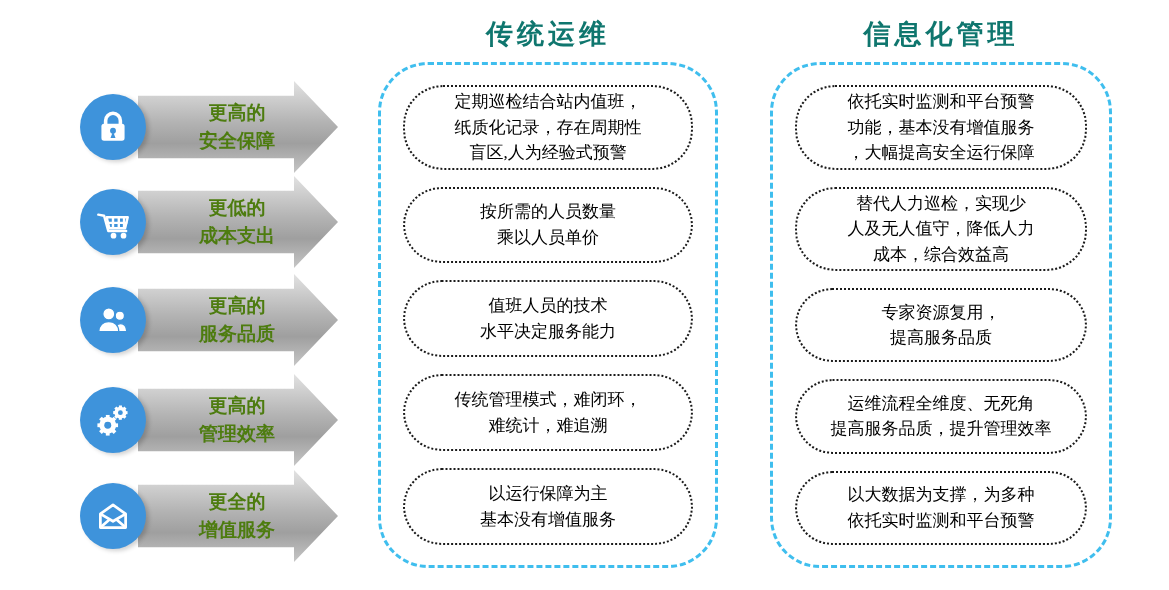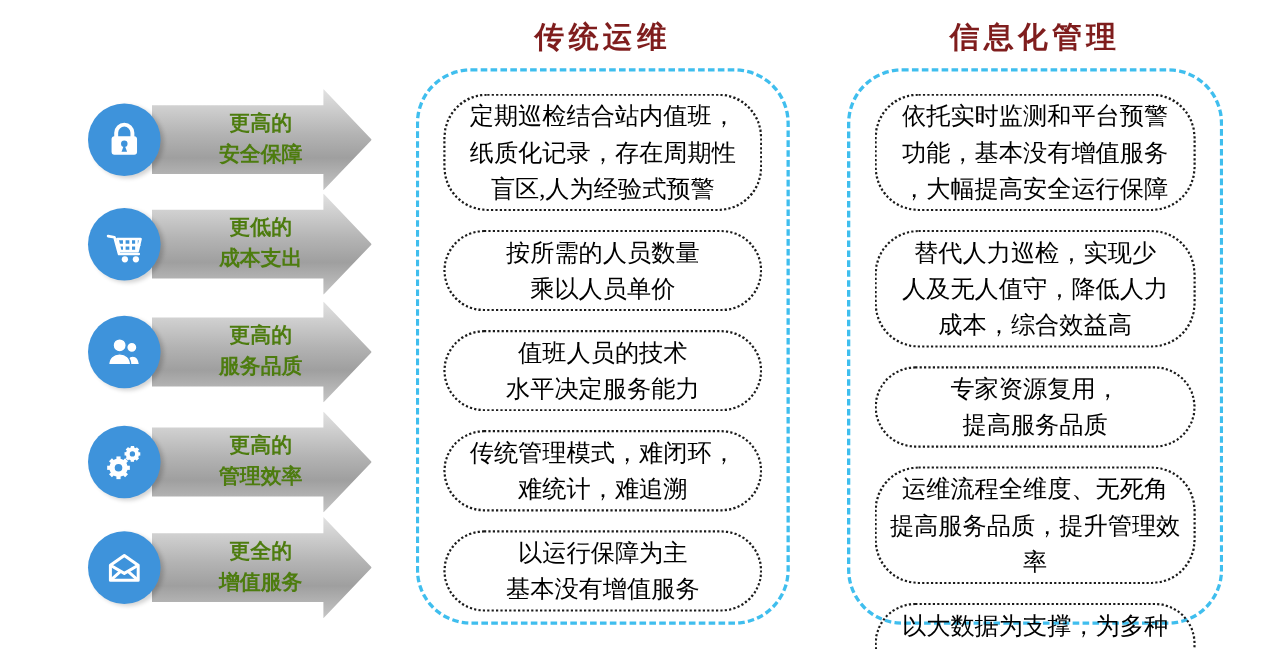--- a/index.html
+++ b/index.html
@@ -31,33 +31,33 @@
   
   .panel{
     position:absolute;top:62px;height:506px;border:3px dashed #3FBEEE;border-radius:50px;
     box-sizing:border-box;background:#ffffff;
   }
   .panel-traditional{left:378px;width:340px;}
   .panel-smart{left:770px;width:342px;}
 
   .panel-title{
     position:absolute;top:16px;height:32px;text-align:center;
-    font-size:27px;font-weight:bold;color:#7f1d1d;letter-spacing:4px;
+    font-size:27px;font-weight:bold;color:#0f766e;letter-spacing:4px;
   }
   .title-traditional{left:378px;width:340px;}
   .title-smart{left:770px;width:342px;}
 
   .panel-inner{
     position:absolute;top:20px;bottom:20px;left:22px;right:22px;
     display:flex;flex-direction:column;gap:17px;
   }
   .dotted-box{
     flex:1;border:2px dotted #1a1a1a;border-radius:40px;
     display:flex;align-items:center;justify-content:center;text-align:center;
-    font-family:"Liberation Serif", serif;font-size:22px;line-height:1.5;
+    font-family:"Liberation Serif", serif;font-size:17px;line-height:1.5;
     color:#000;white-space:pre-line;padding:2px 8px;box-sizing:border-box;
   }
 
   svg{display:block;}
 </style>
 </head>
 <body>
 
 <div class="benefit-row row-1">
   <div class="arrow-shape"></div>

